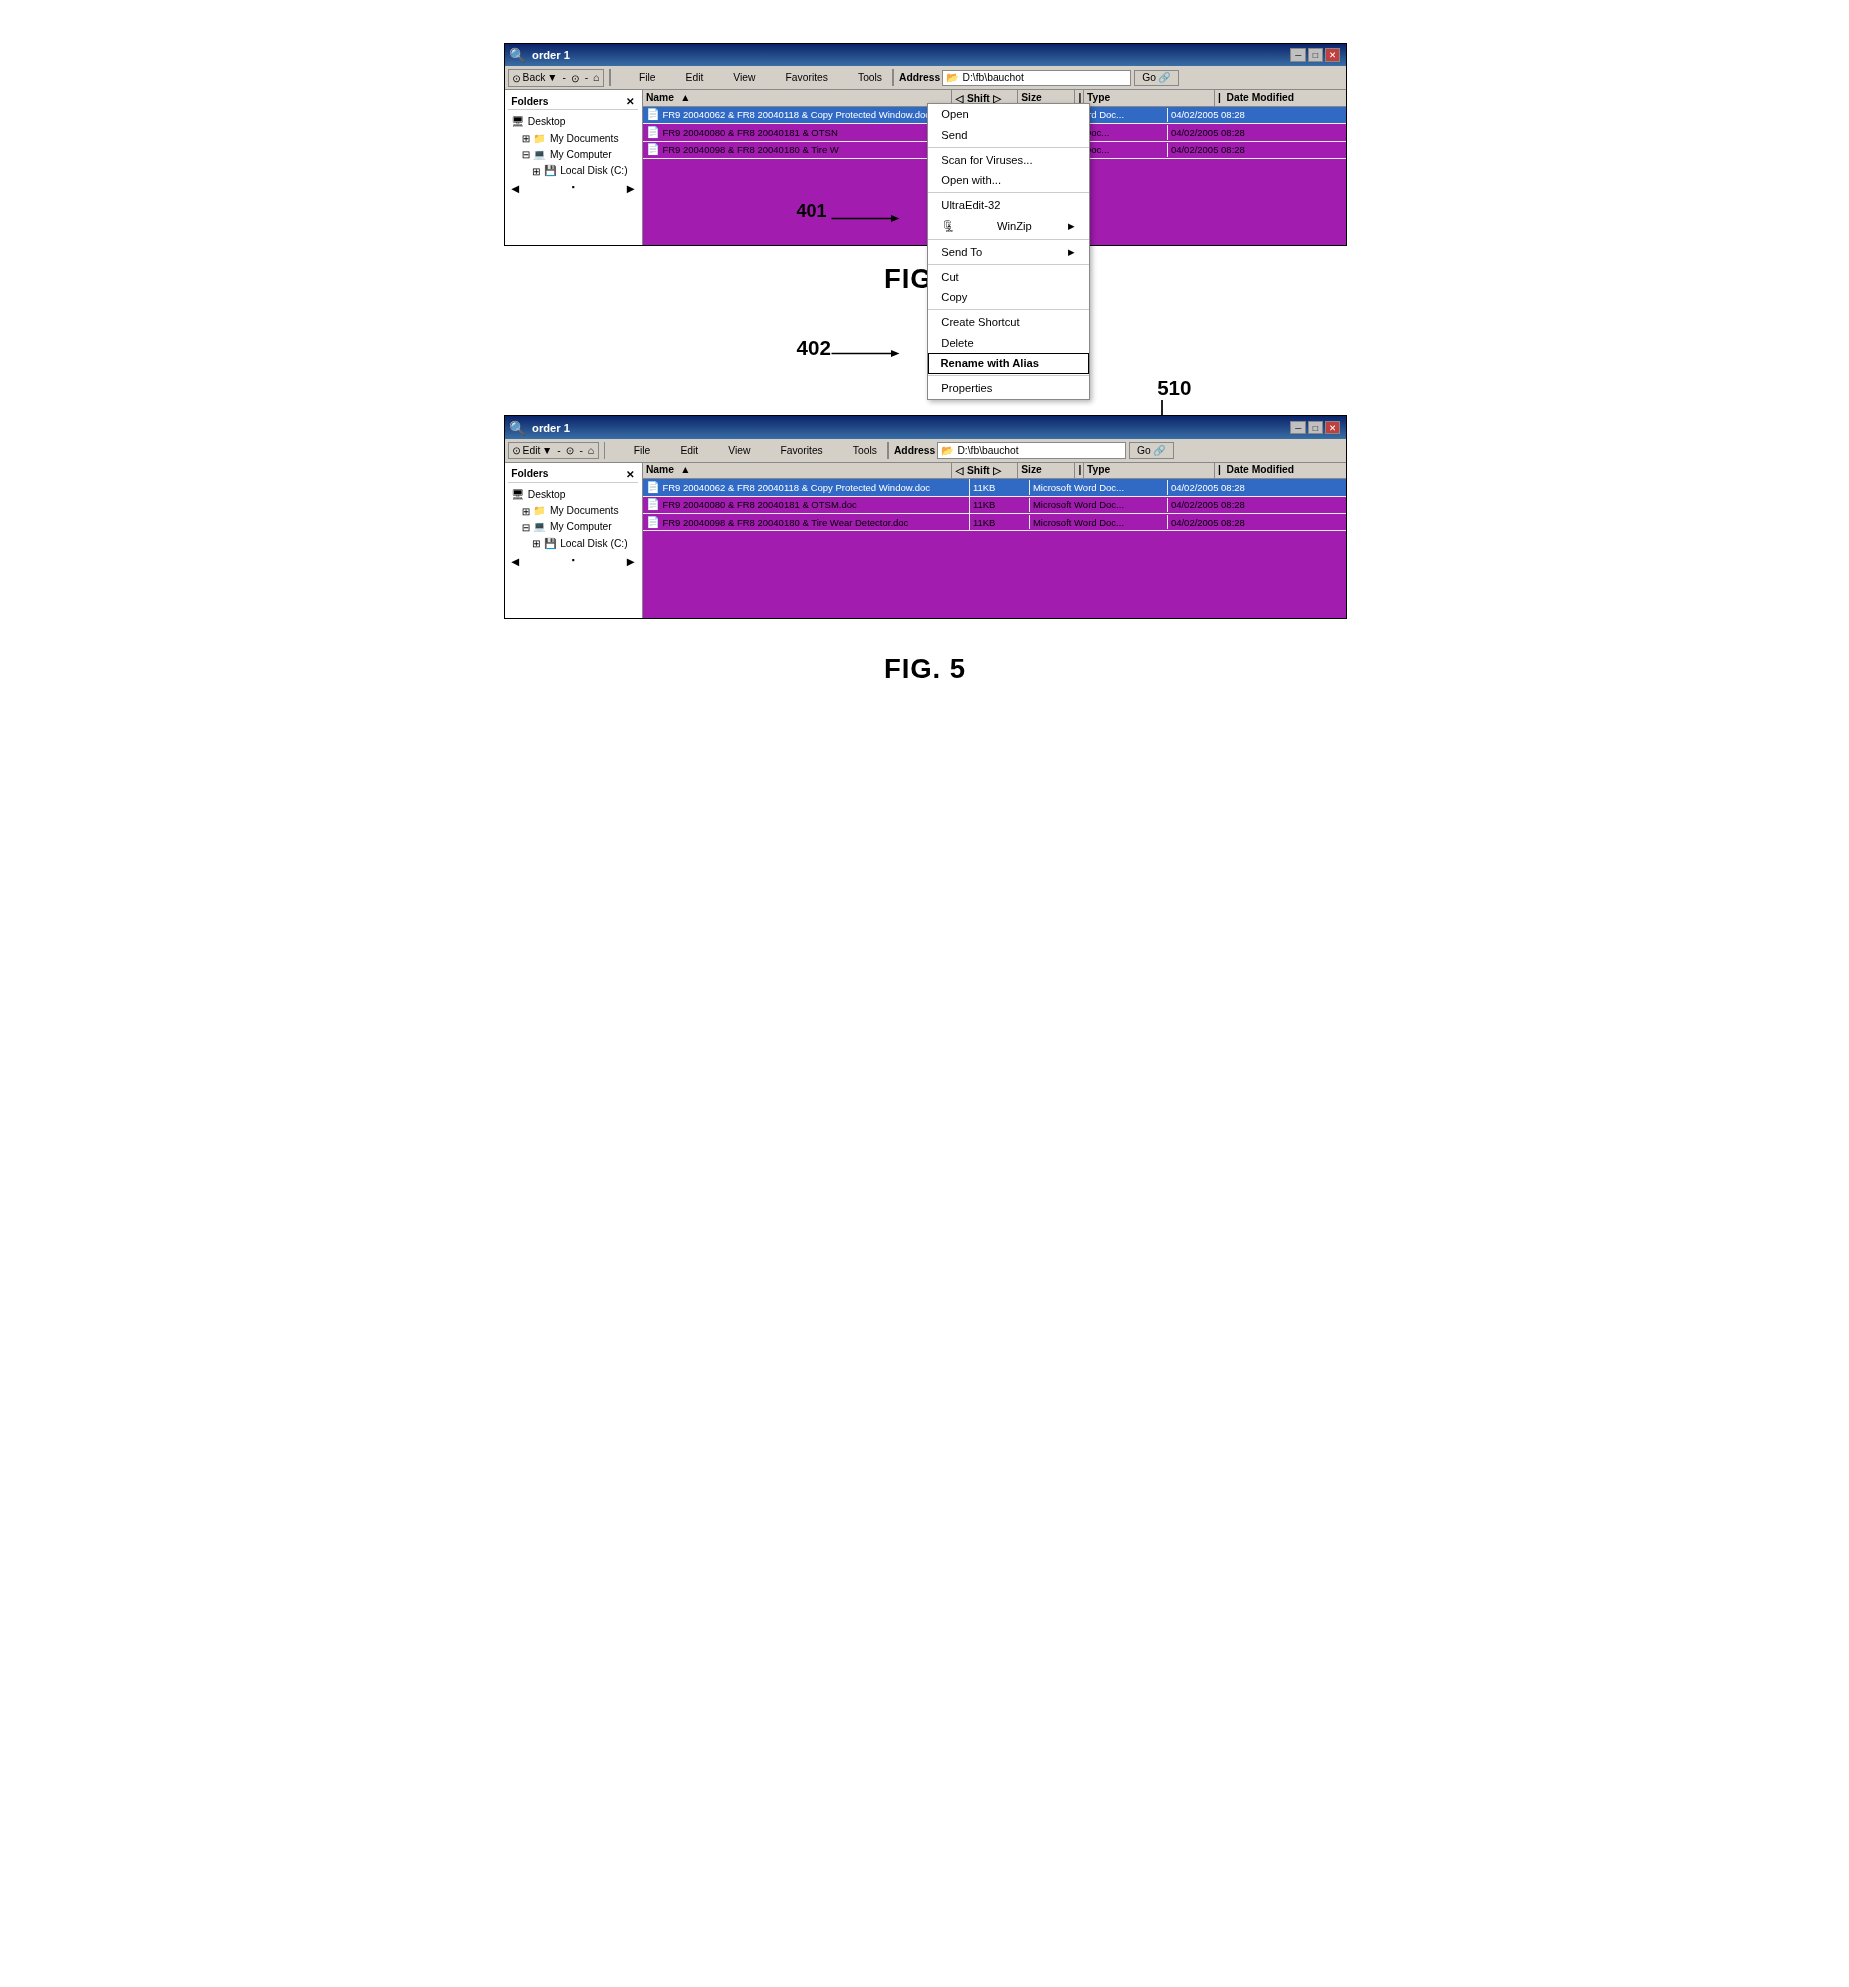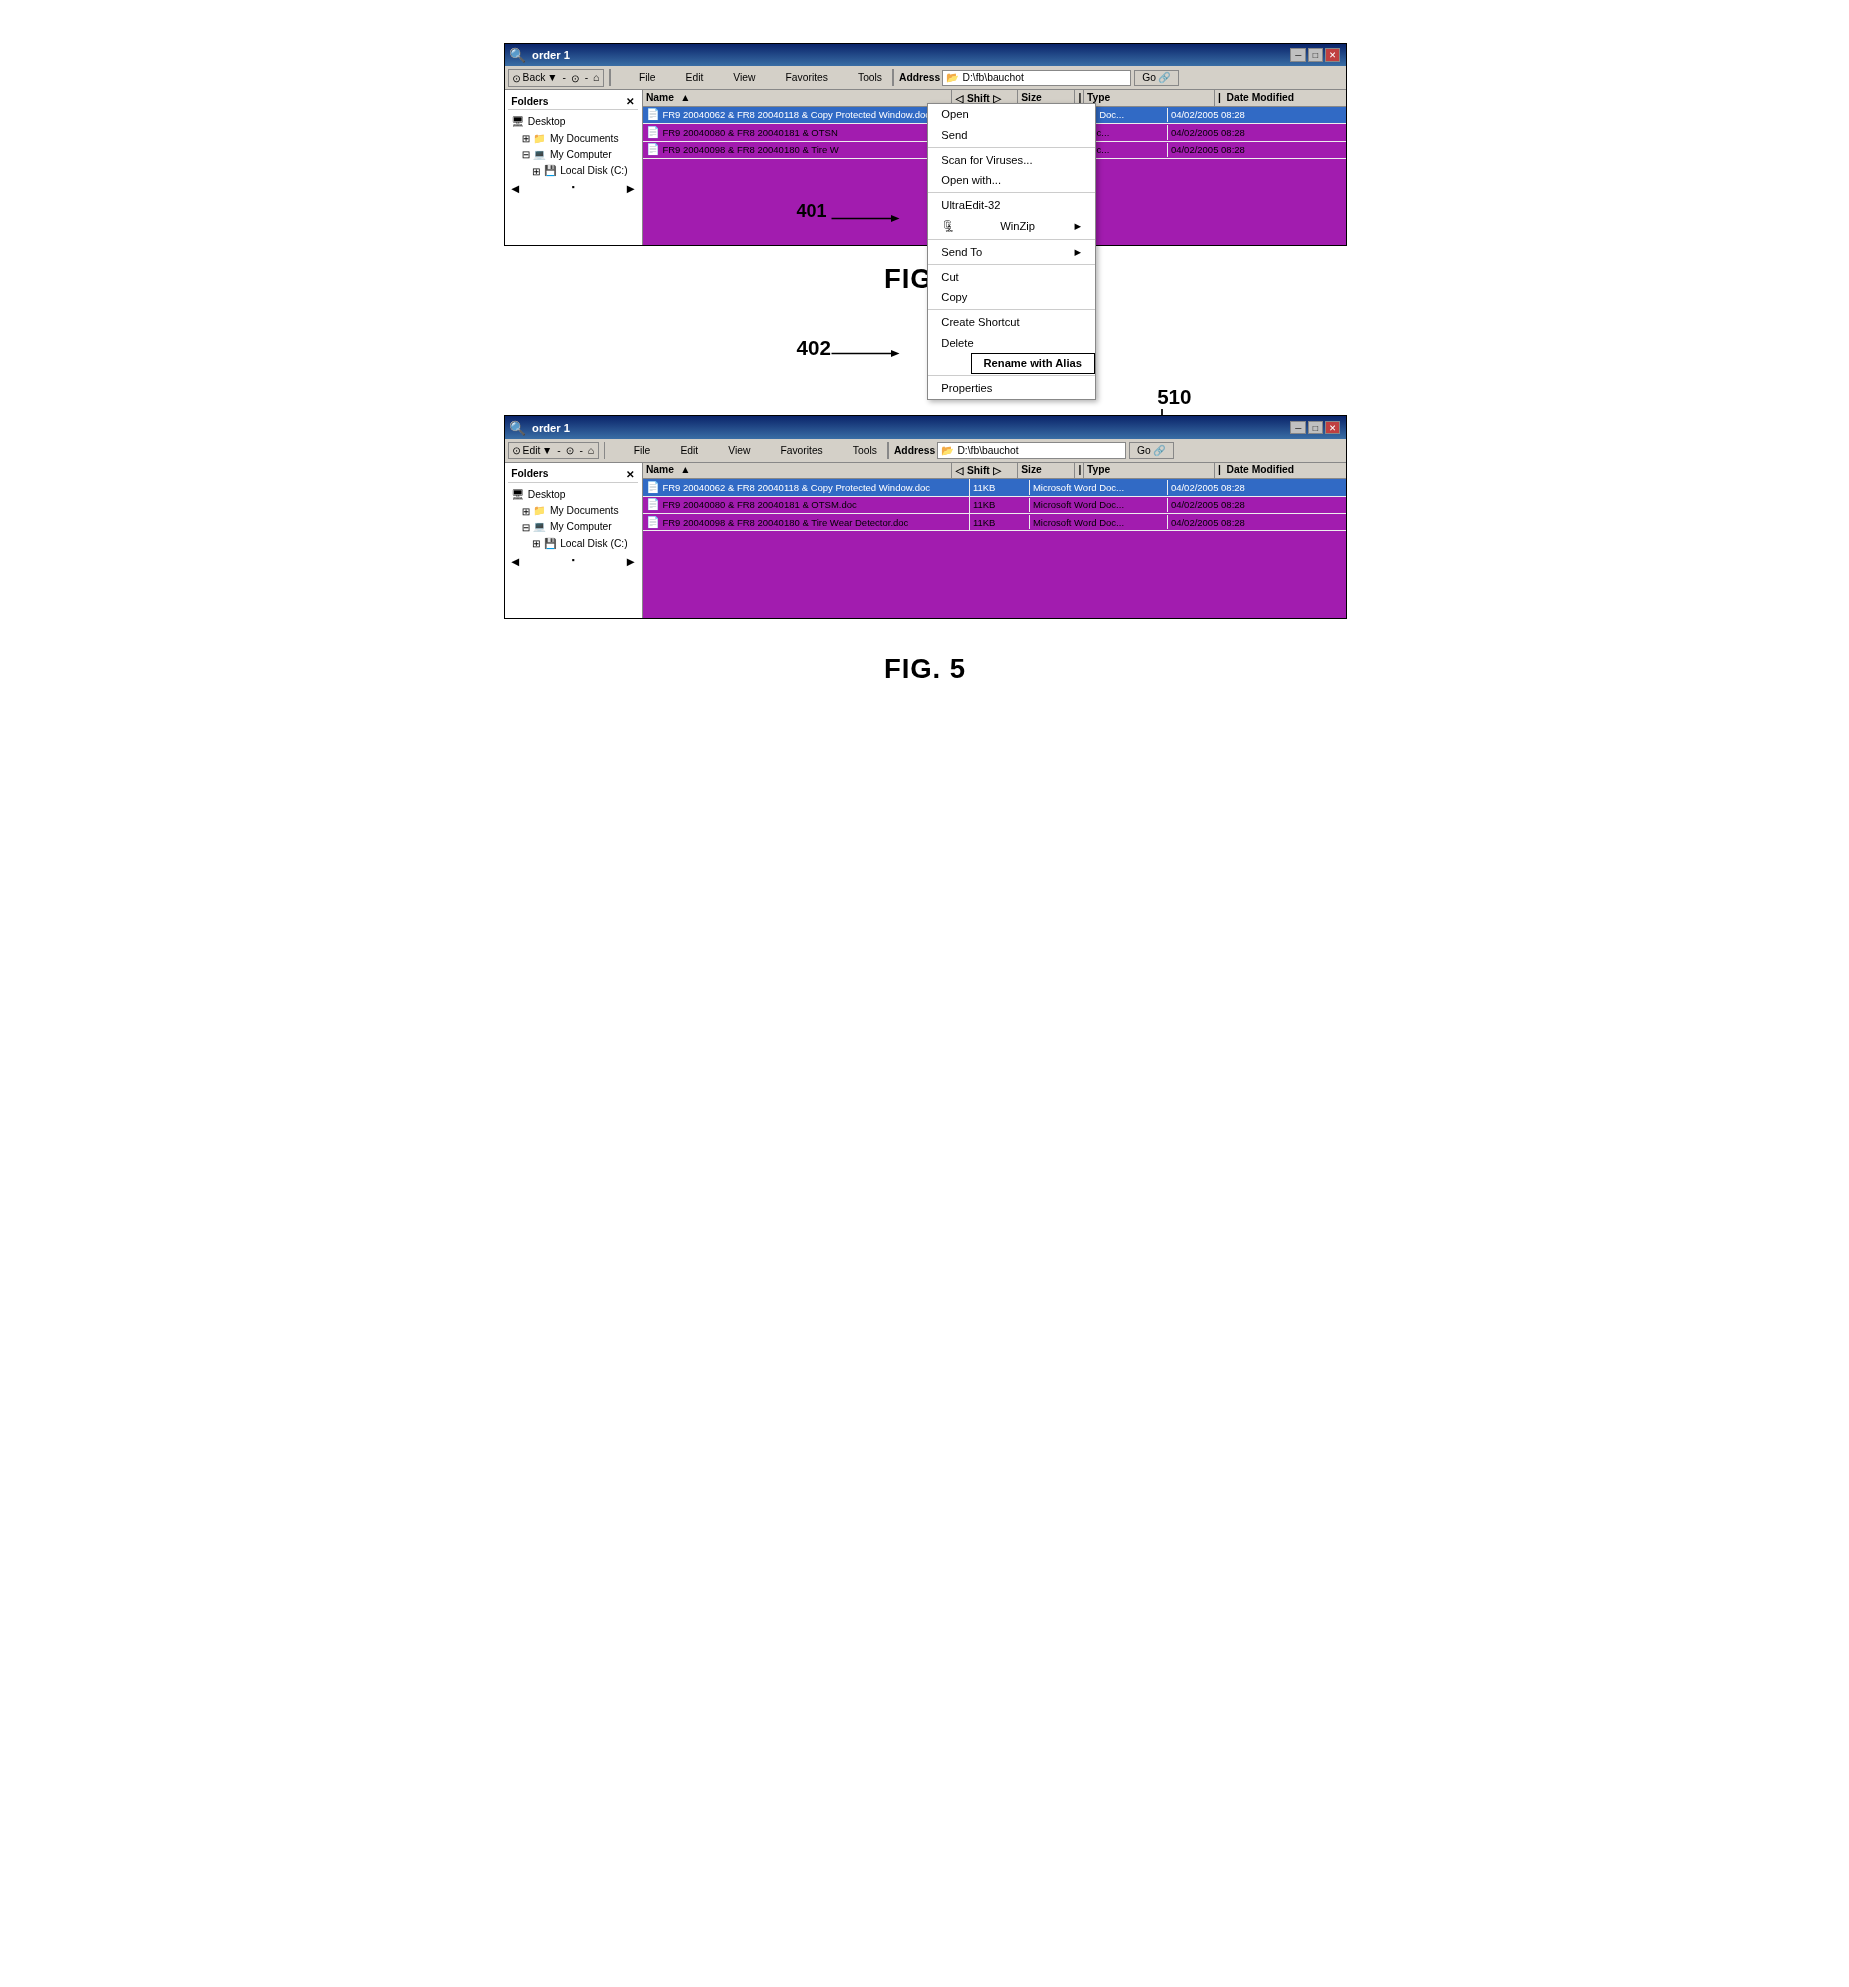--- a/index.html
+++ b/index.html
@@ -212,21 +212,20 @@
       align-items: center;
       justify-content: space-between;
       white-space: nowrap;
       text-align: center;
     }
     .ctx-item.rename-alias {
       background: #fff;
       font-weight: bold;
       border: 1.7px solid #000;
       padding: 3.4px 12px;
-      margin-left: 43px;
     }
 
     .ctx-divider {
       height: 0.9px;
       background: #ccc;
       margin: 1.7px 0;
     }
 
     .ctx-arrow { font-size: 8.6px; }
 
@@ -451,21 +450,21 @@
     <div class="figure-label">FIG. 4</div>
 
   </div>
 
   <div style="height: 52px;"></div>
 
   <div class="figure-block">
 
     <div style="position:relative; width:843px;">
 
-      <div style="position:absolute; right:155px; top:-39px; font-size:20.6px; font-weight:bold;margin-top:9px;">
+      <div style="position:absolute; right:155px; top:-39px; font-size:20.6px; font-weight:bold;">
         <span>510</span>
         <svg style="position:absolute; left:-8.6px; top:24px;" width="26" height="43" viewBox="0 0 30 50">
           <line x1="15" y1="0" x2="15" y2="40" stroke="black" stroke-width="2"></line>
           <polygon points="11,40 15,50 19,40" fill="black"></polygon>
         </svg>
       </div>
 
       <div class="explorer-window">
 
         <div class="title-bar">

